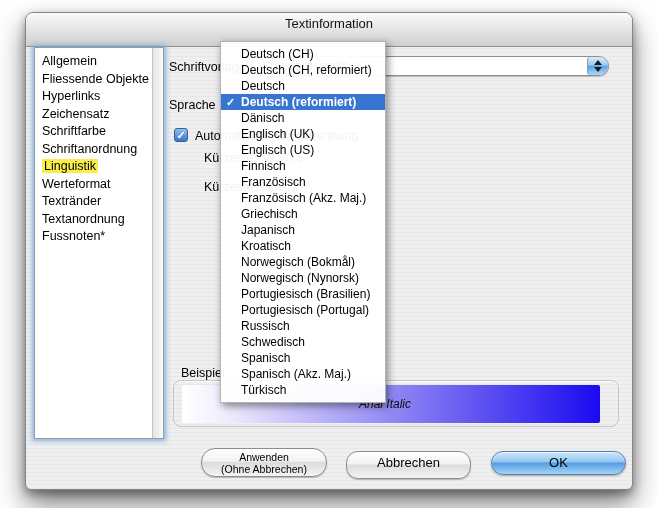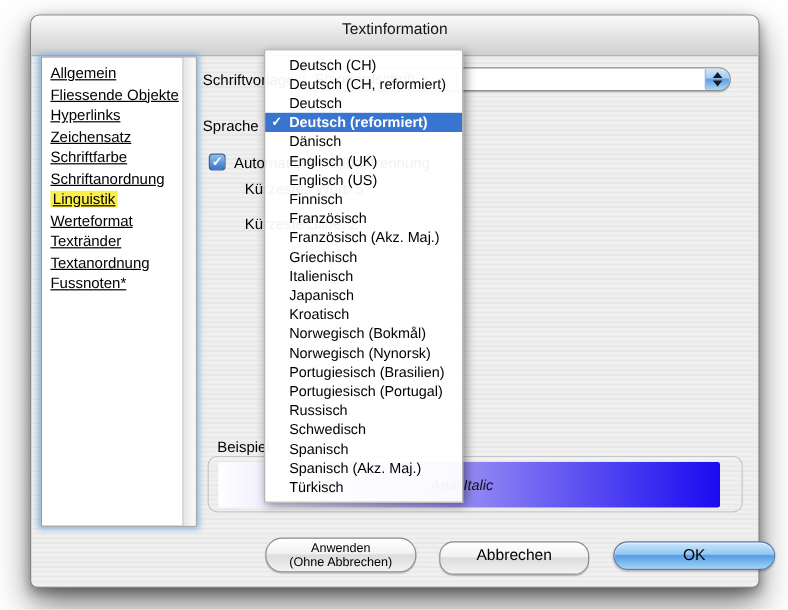--- a/index.html
+++ b/index.html
@@ -22,21 +22,21 @@
     border-radius:7px 7px 0 0;
     text-align:center; font-size:13px; line-height:22px; color:#141414;
   }
 
   .sidebar {
     position:absolute; left:8px; top:34px; width:130px; height:392px;
     background:#ffffff; border:1px solid #9a9a9a;
     box-shadow:0 0 5px 2px rgba(115,168,222,.85);
   }
   .sidebar ul { list-style:none; padding:5px 0 0 0; font-size:12.5px; line-height:17.5px; color:#000; }
-  .sidebar li { padding-left:7px; white-space:nowrap; overflow:hidden;text-decoration:underline; }
+  .sidebar li { padding-left:7px; white-space:nowrap; overflow:hidden; }
   .sidebar li .hl { background:#f9ee4a; padding:0 2px; }
   .scrolltrack {
     position:absolute; right:0; top:0; bottom:0; width:11px;
     border-left:1px solid #c4c4c4;
     background:linear-gradient(90deg,#e4e4e4,#fbfbfb);
   }
 
   .lbl { position:absolute; font-size:12.5px; color:#000; white-space:nowrap; }
 
   .popup {
@@ -74,21 +74,21 @@
     background:linear-gradient(90deg,#ffffff 0%,#f0eefd 10%,#8d83f3 52%,#1a0af0 100%);
   }
   .preview .sample {
     position:absolute; left:177px; top:50%; transform:translateY(-50%);
     font-style:italic; font-size:12px; color:#101010; white-space:nowrap;
   }
 
   .btn {
     position:absolute; text-align:center; color:#000; cursor:default;
     background:linear-gradient(180deg,#ffffff 0%,#f2f2f2 45%,#dcdcdc 50%,#f3f3f3 100%);
-    border:1px solid #8d8d8d; box-shadow:0 1px 1px rgba(0,0,0,.25);margin-left:20px;
+    border:1px solid #8d8d8d; box-shadow:0 1px 1px rgba(0,0,0,.25);
   }
   .btn-apply { left:175px; top:435px; width:126px; height:29px; border-radius:14px; font-size:10.5px; line-height:12px; padding-top:2px; }
   .btn-cancel { left:320px; top:438px; width:125px; height:28px; border-radius:12px; font-size:13px; line-height:22px; }
   .btn-ok {
     left:465px; top:438px; width:135px; height:24px; border-radius:12px; font-size:13px; line-height:22px;
     background:linear-gradient(180deg,#cde8fb 0%,#92c6f3 45%,#559ce5 50%,#a2d6f7 100%);
     border:1px solid #5c7dac;
     box-shadow:inset 0 1px 1px rgba(255,255,255,.7), 0 1px 2px rgba(0,0,0,.3);
   }
 
@@ -170,21 +170,20 @@
         <span class="check">✓</span>
         <span>Deutsch (reformiert)</span>
       </div>
       <div class="menu-item"><span>Dänisch</span></div>
       <div class="menu-item"><span>Englisch (UK)</span></div>
       <div class="menu-item"><span>Englisch (US)</span></div>
       <div class="menu-item"><span>Finnisch</span></div>
       <div class="menu-item"><span>Französisch</span></div>
       <div class="menu-item"><span>Französisch (Akz. Maj.)</span></div>
       <div class="menu-item"><span>Griechisch</span></div>
-      <div class="menu-item"><span>Italienisch</span></div>
       <div class="menu-item"><span>Japanisch</span></div>
       <div class="menu-item"><span>Kroatisch</span></div>
       <div class="menu-item"><span>Norwegisch (Bokmål)</span></div>
       <div class="menu-item"><span>Norwegisch (Nynorsk)</span></div>
       <div class="menu-item"><span>Portugiesisch (Brasilien)</span></div>
       <div class="menu-item"><span>Portugiesisch (Portugal)</span></div>
       <div class="menu-item"><span>Russisch</span></div>
       <div class="menu-item"><span>Schwedisch</span></div>
       <div class="menu-item"><span>Spanisch</span></div>
       <div class="menu-item"><span>Spanisch (Akz. Maj.)</span></div>

